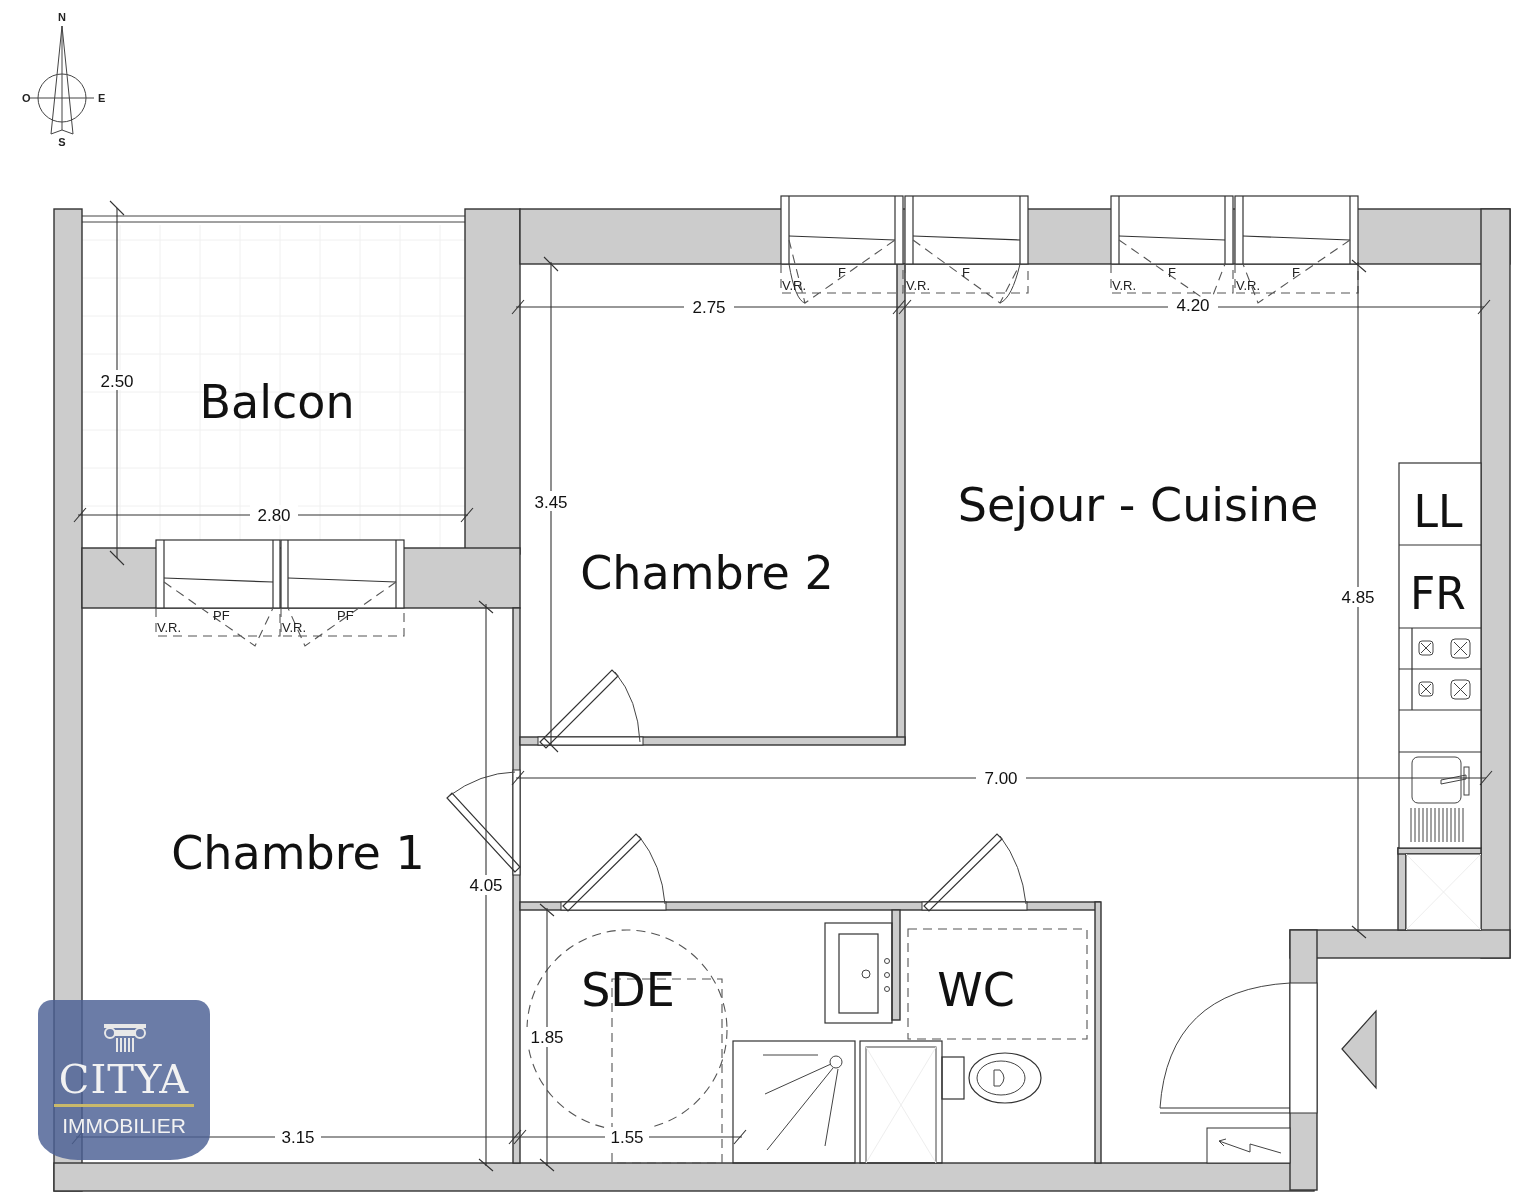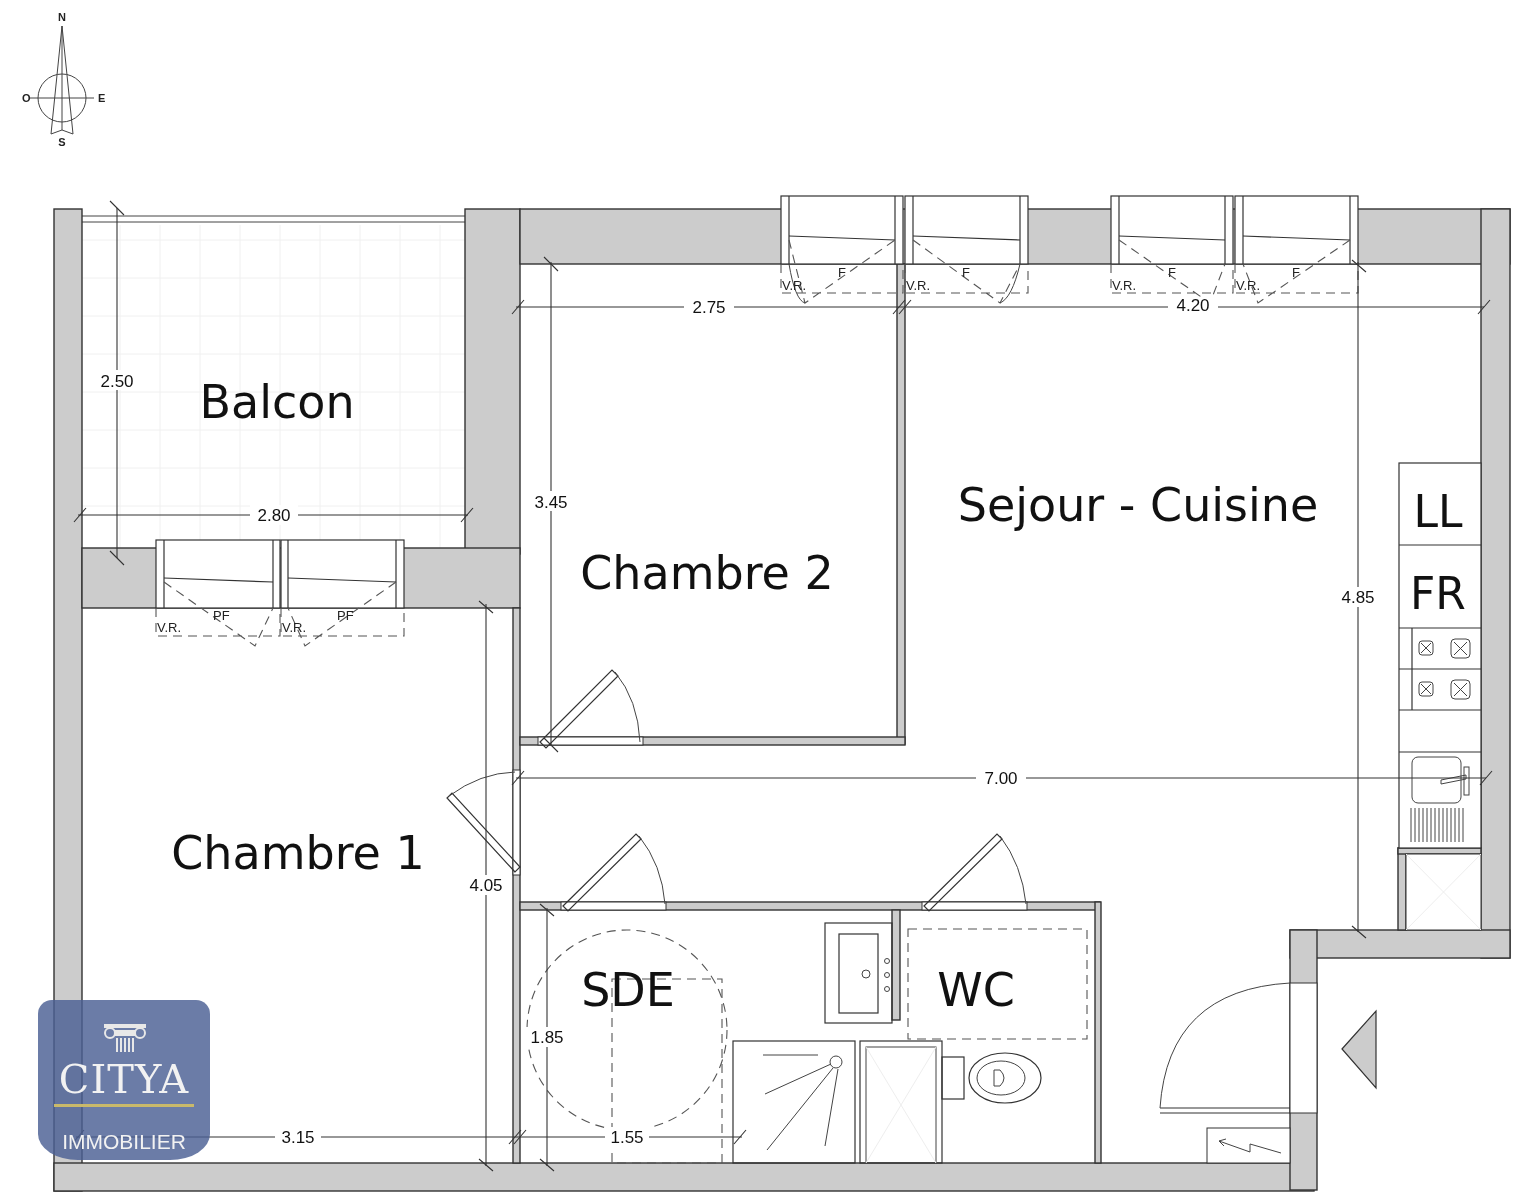--- a/index.html
+++ b/index.html
@@ -15,21 +15,21 @@
     .room-label { font-family: "DejaVu Sans", sans-serif; font-size: 46px; fill: #111111; }
     .kit-label { font-family: "DejaVu Sans", sans-serif; font-size: 44px; fill: #111111; }
     .dim-label { font-family: "Liberation Sans", sans-serif; font-size: 17px; fill: #111111; }
     .win-label { font-family: "Liberation Sans", sans-serif; font-size: 13px; fill: #222222; }
     .compass-label { font-family: "Liberation Sans", sans-serif; font-size: 11px; font-weight: bold; fill: #222222; }
     .dim-bg { fill: #ffffff; }
     #logo { position: absolute; left: 38px; top: 1000px; width: 172px; height: 160px; }
     #logo .logo-bg { position: absolute; inset: 0; background: #4a5f94; opacity: 0.82; border-radius: 14px 14px 40px 40px / 14px 14px 26px 26px; }
     #logo .logo-name { position: absolute; left: 0; right: 0; top: 56px; text-align: center; color: #f2f2f2; font-family: "DejaVu Serif", serif; font-size: 40px; letter-spacing: 1px; }
     #logo .logo-rule { position: absolute; left: 16px; right: 16px; top: 104px; height: 3px; background: #c9b96a; }
-    #logo .logo-sub { position: absolute; left: 0; right: 0; top: 114px; text-align: center; color: #f2f2f2; font-family: "Liberation Sans", sans-serif; font-size: 21px; margin-top: 16px; }
+    #logo .logo-sub { position: absolute; left: 0; right: 0; top: 114px; text-align: center; color: #f2f2f2; font-family: "Liberation Sans", sans-serif; font-size: 21px; }
     #logo .logo-icon { position: absolute; left: 62px; top: 22px; width: 50px; height: 32px; }
   </style>
 </head>
 <body>
 
 <svg id="plan" viewBox="0 0 1534 1200" xmlns="http://www.w3.org/2000/svg">
 
   <g>
     <circle cx="62" cy="98" r="24" class="hair"></circle>
     <line x1="30" y1="98" x2="94" y2="98" class="hair"></line>

